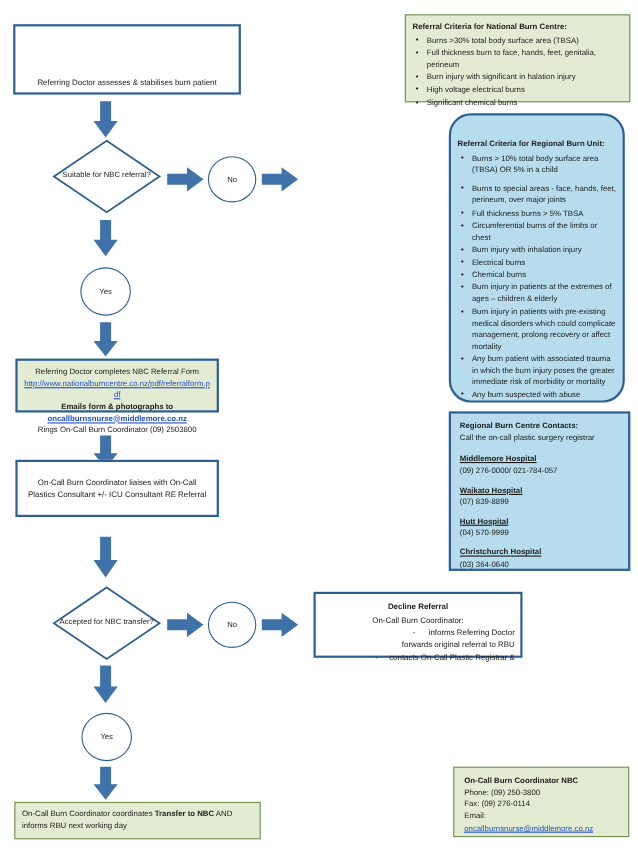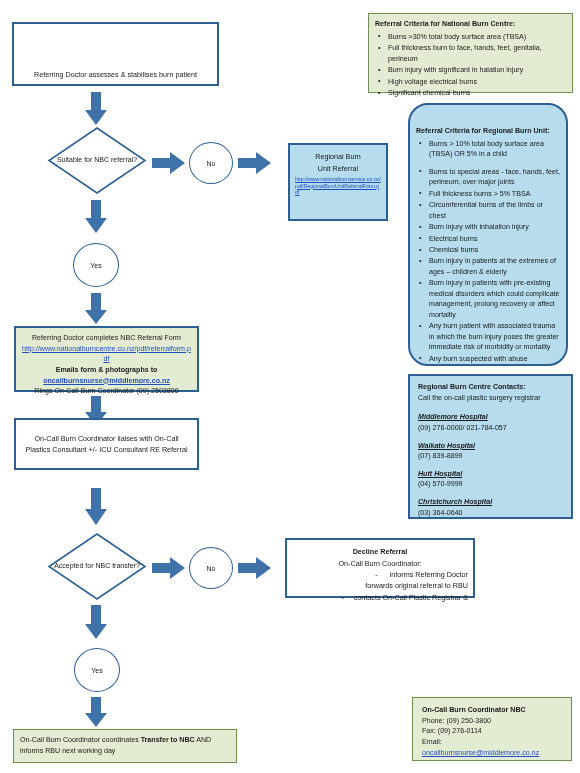--- a/index.html
+++ b/index.html
@@ -126,21 +126,20 @@
 
   .panel-title {
     font-weight: bold;
     display: block;
   }
   .contact-name {
     font-weight: bold;
     text-decoration: underline;
     display: block;
     margin-top: 7px;
-    font-style: italic;
   }
   .contact-name.first { margin-top: 9px; }
   .contact-num { display: block; }
   .lead-line { display: block; }
 
   .lnk {
     color: #1f4fc4;
     text-decoration: underline;
     word-break: break-all;
   }
@@ -205,43 +204,38 @@
   <div class="circle" style="left:189px; top:142px; width:44px; height:42px;">
     <span>No</span>
   </div>
 
   <div class="arrow" style="left:238px; top:151px; width:34px; height:24px;">
     <svg width="34" height="24" viewBox="0 0 34 24">
       <polygon points="0,7 18,7 18,1 33,12 18,23 18,17 0,17" fill="#3e72a8"></polygon>
     </svg>
   </div>
 
-  <div class="node bluebox" style="left:288px; top:143px; width:100px; height:78px; padding:6px 5px;">
-    <span class="rbu-title">Regional Burn</span>
-    <span class="rbu-title">Unit Referral</span>
-    <a class="tiny-url" href="#">http://www.nationalburnservice.co.nz/pdf/RegionalBurnUnitReferralForm.pdf</a>
-  </div>
 
   <div class="arrow" style="left:84px; top:200px; width:24px; height:34px;">
     <svg width="24" height="34" viewBox="0 0 24 34">
       <polygon points="7,0 17,0 17,18 23,18 12,33 1,18 7,18" fill="#3e72a8"></polygon>
     </svg>
   </div>
 
   <div class="circle" style="left:73px; top:243px; width:46px; height:44px;">
     <span>Yes</span>
   </div>
 
   <div class="arrow" style="left:84px; top:293px; width:24px; height:32px;">
     <svg width="24" height="32" viewBox="0 0 24 32">
       <polygon points="7,0 17,0 17,17 23,17 12,31 1,17 7,17" fill="#3e72a8"></polygon>
     </svg>
   </div>
 
-  <div class="node greenbox" style="left:14px; top:326px; width:185px; height:66px; border:2px solid #2e5f92;">
+  <div class="node greenbox" style="left:14px; top:326px; width:185px; height:49px; border:2px solid #2e5f92;">
     <span class="lead-line">Referring Doctor completes NBC Referral Form</span>
     <a class="lnk" href="#">http://www.nationalburncentre.co.nz/pdf/referralform.pdf</a>
     <span class="lead-line b">Emails form &amp; photographs to</span>
     <a class="lnk b" href="#">oncallburnsnurse@middlemore.co.nz</a>
     <span class="lead-line">Rings On-Call Burn Coordinator (09) 2503800</span>
   </div>
 
   <div class="arrow" style="left:84px; top:396px; width:24px; height:31px;">
     <svg width="24" height="31" viewBox="0 0 24 31">
       <polygon points="7,0 17,0 17,16 23,16 12,30 1,16 7,16" fill="#3e72a8"></polygon>

